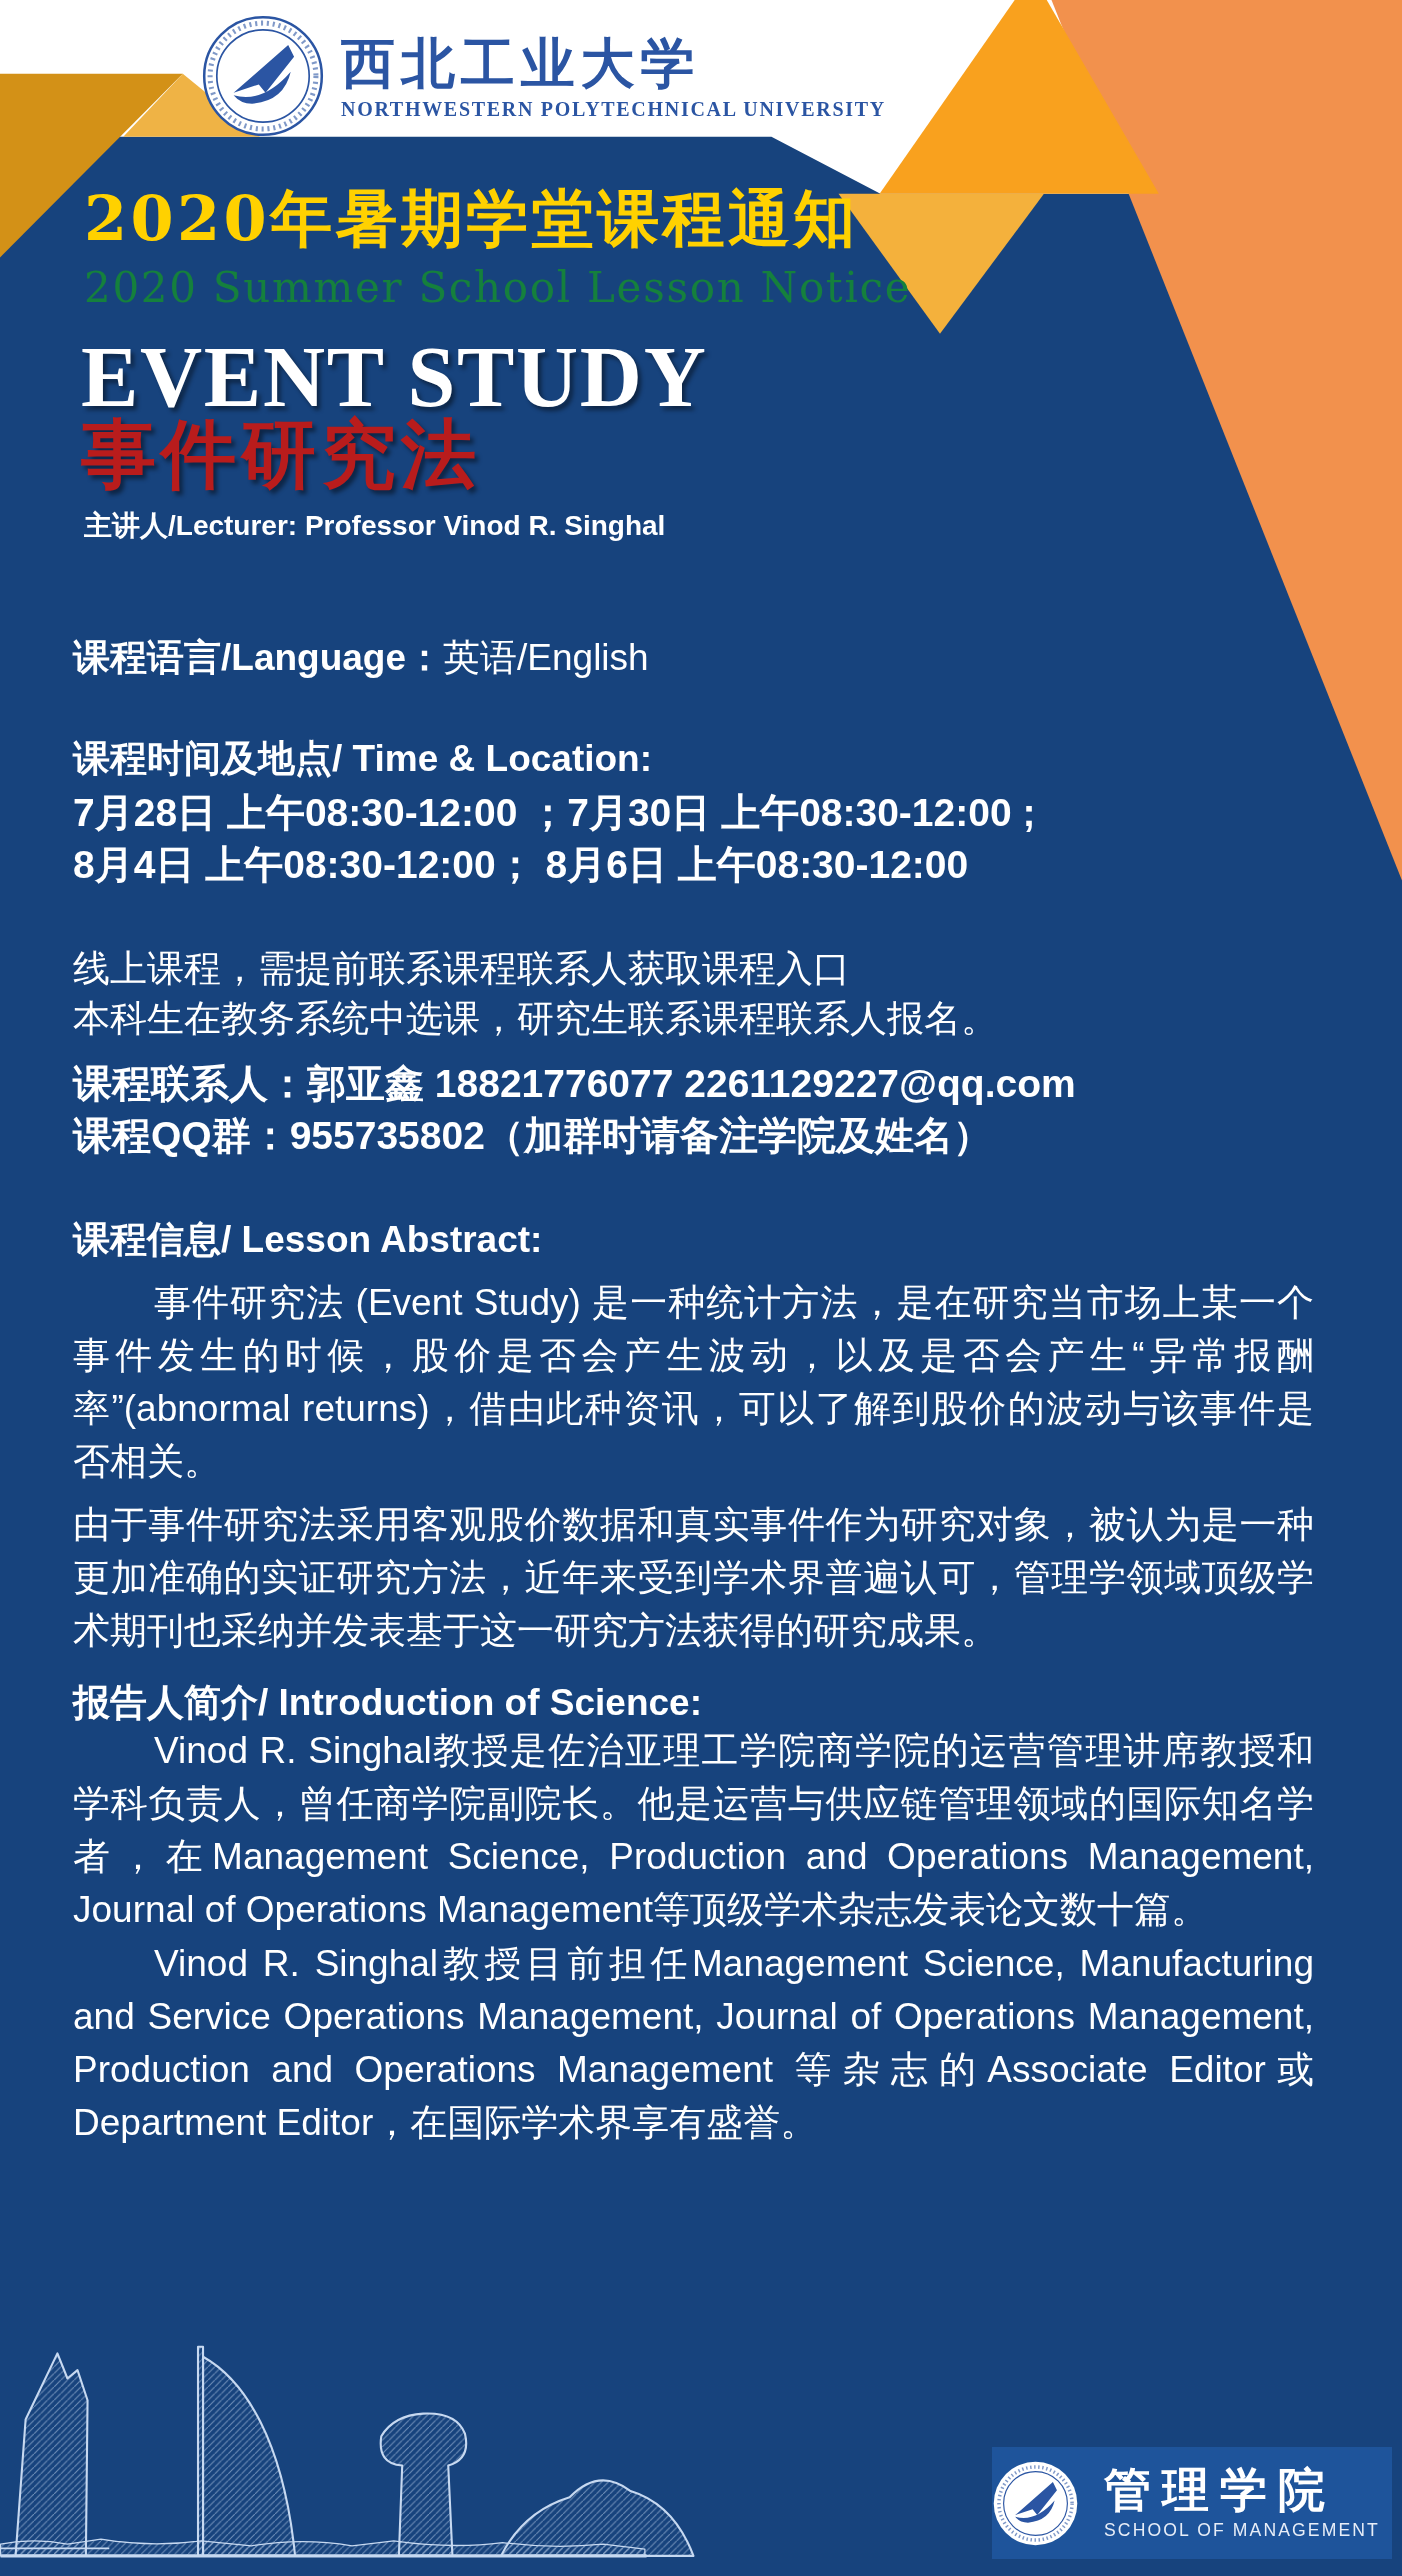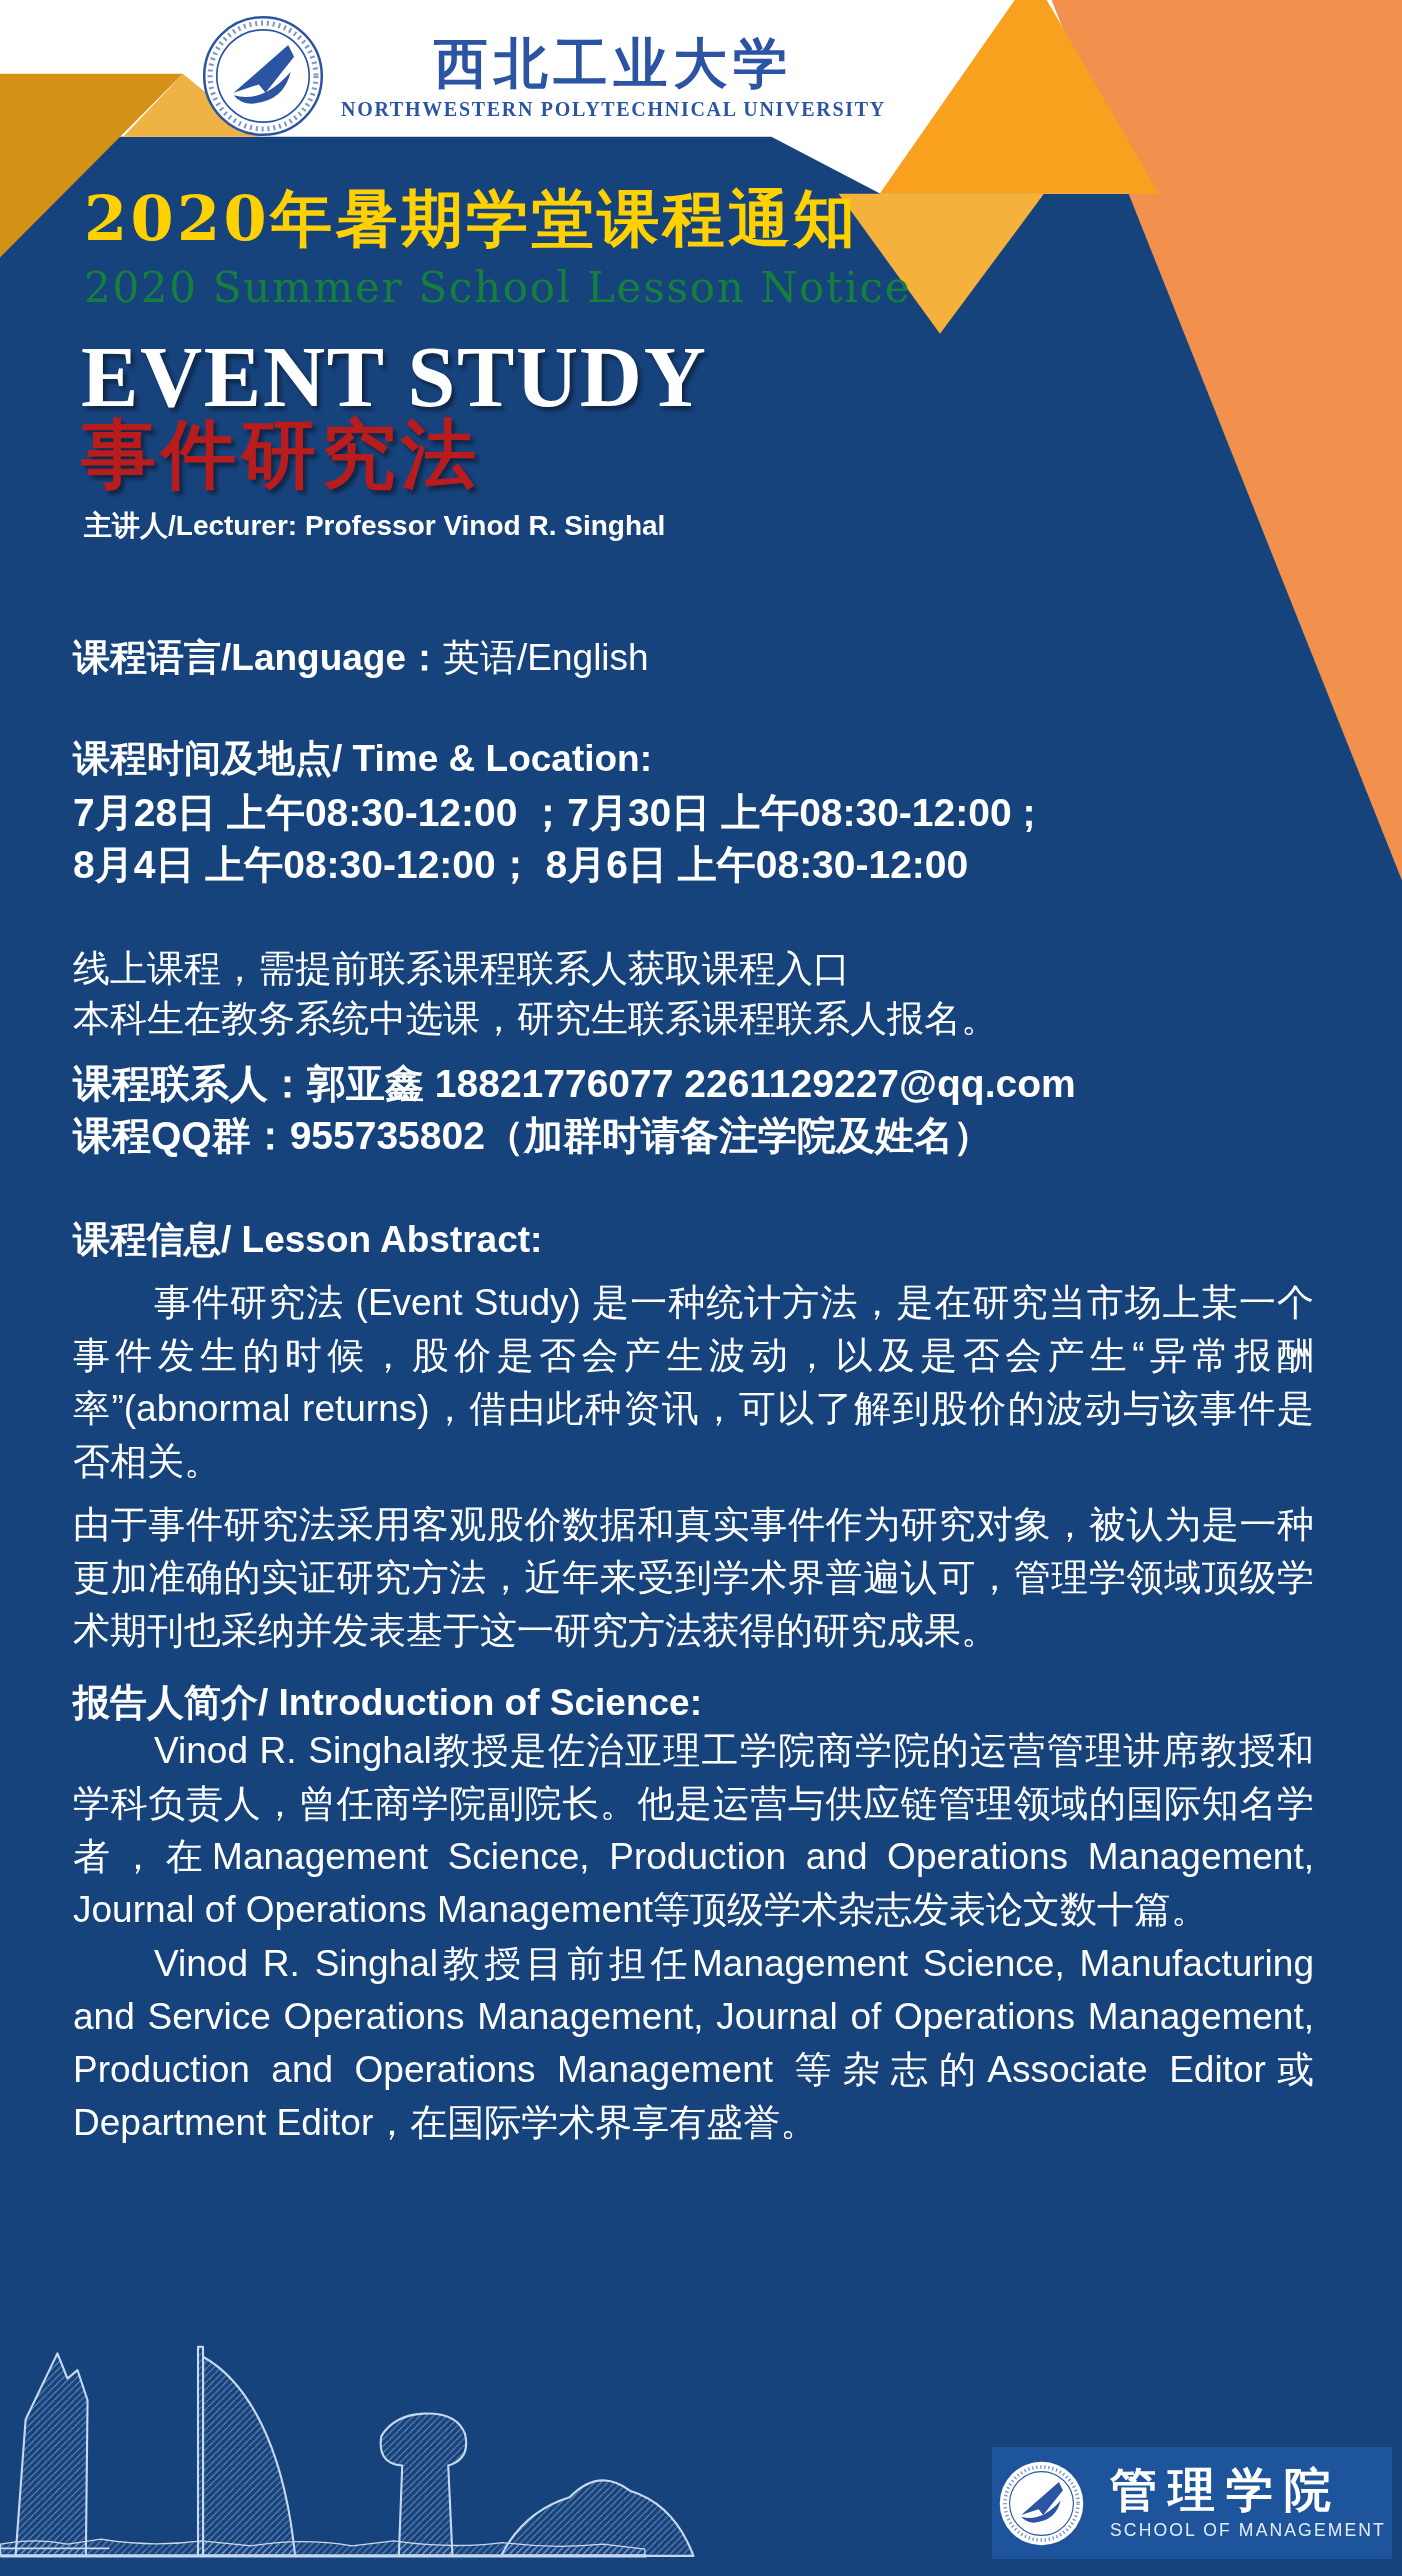--- a/index.html
+++ b/index.html
@@ -7,21 +7,21 @@
     position:relative;width:1402px;height:2576px;margin:0 auto;
     background:#ffffff;overflow:hidden;
     font-family:"Liberation Sans",sans-serif;
   }
   .bg-svg,.skyline-svg{position:absolute;left:0;display:block;}
   .bg-svg{top:0;z-index:0;}
   .skyline-svg{top:2340px;z-index:1;}
 
   
   .uni-logo{position:absolute;left:200px;top:13.4px;z-index:2;display:flex;align-items:center;gap:15px;}
-  .uni-text{display:flex;flex-direction:column;align-items:center;}
+  .uni-text{display:flex;flex-direction:column;}
   .uni-zh{font-family:"DejaVu Serif",serif;font-weight:700;font-size:54px;line-height:62px;
           color:#2B55A3;letter-spacing:5.9px;white-space:nowrap;}
   .uni-en{font-family:"Liberation Serif",serif;font-weight:700;font-size:20px;letter-spacing:1.7px;
           color:#2B55A3;margin-top:3.4px;white-space:nowrap;}
 
   
   .notice-zh{position:absolute;left:84px;top:183px;z-index:2;font-family:"DejaVu Serif",serif;
              font-weight:700;font-size:62px;line-height:72px;color:#FFD100;letter-spacing:3.4px;white-space:nowrap;}
   .notice-en{position:absolute;left:84px;top:263px;z-index:2;font-family:"DejaVu Serif",serif;
              font-weight:400;font-size:42px;line-height:49px;color:#15803d;letter-spacing:1.7px;white-space:nowrap;}
@@ -41,21 +41,21 @@
   .b-line{font-size:39px;line-height:52px;font-weight:600;white-space:nowrap;}
   .n-line{font-size:37px;line-height:50px;font-weight:400;white-space:nowrap;}
   .c-line{font-size:39px;line-height:52px;font-weight:700;white-space:nowrap;}
   .para{font-size:37px;line-height:53px;font-weight:400;text-align:justify;}
   .para.indent{text-indent:81px;}
   .lang-label{font-weight:700;}
   .lang-value{font-weight:400;}
 
   
   .som-box{position:absolute;left:992px;top:2447px;width:400px;height:112px;z-index:2;
-           background:#1E549B;display:flex;align-items:center;justify-content:center;gap:25px;}
+           background:#1E549B;display:flex;align-items:center;gap:25px;}
   .som-text{display:flex;flex-direction:column;align-items:flex-start;}
   .som-zh{font-family:"DejaVu Serif",serif;font-weight:700;font-size:47px;line-height:50px;color:#fff;
           letter-spacing:11px;white-space:nowrap;}
   .som-en{font-size:17.6px;letter-spacing:2.1px;color:#E8EEF8;font-weight:400;margin-top:5px;white-space:nowrap;}
 </style>
 </head>
 <body>
 
 <div class="canvas">
 

